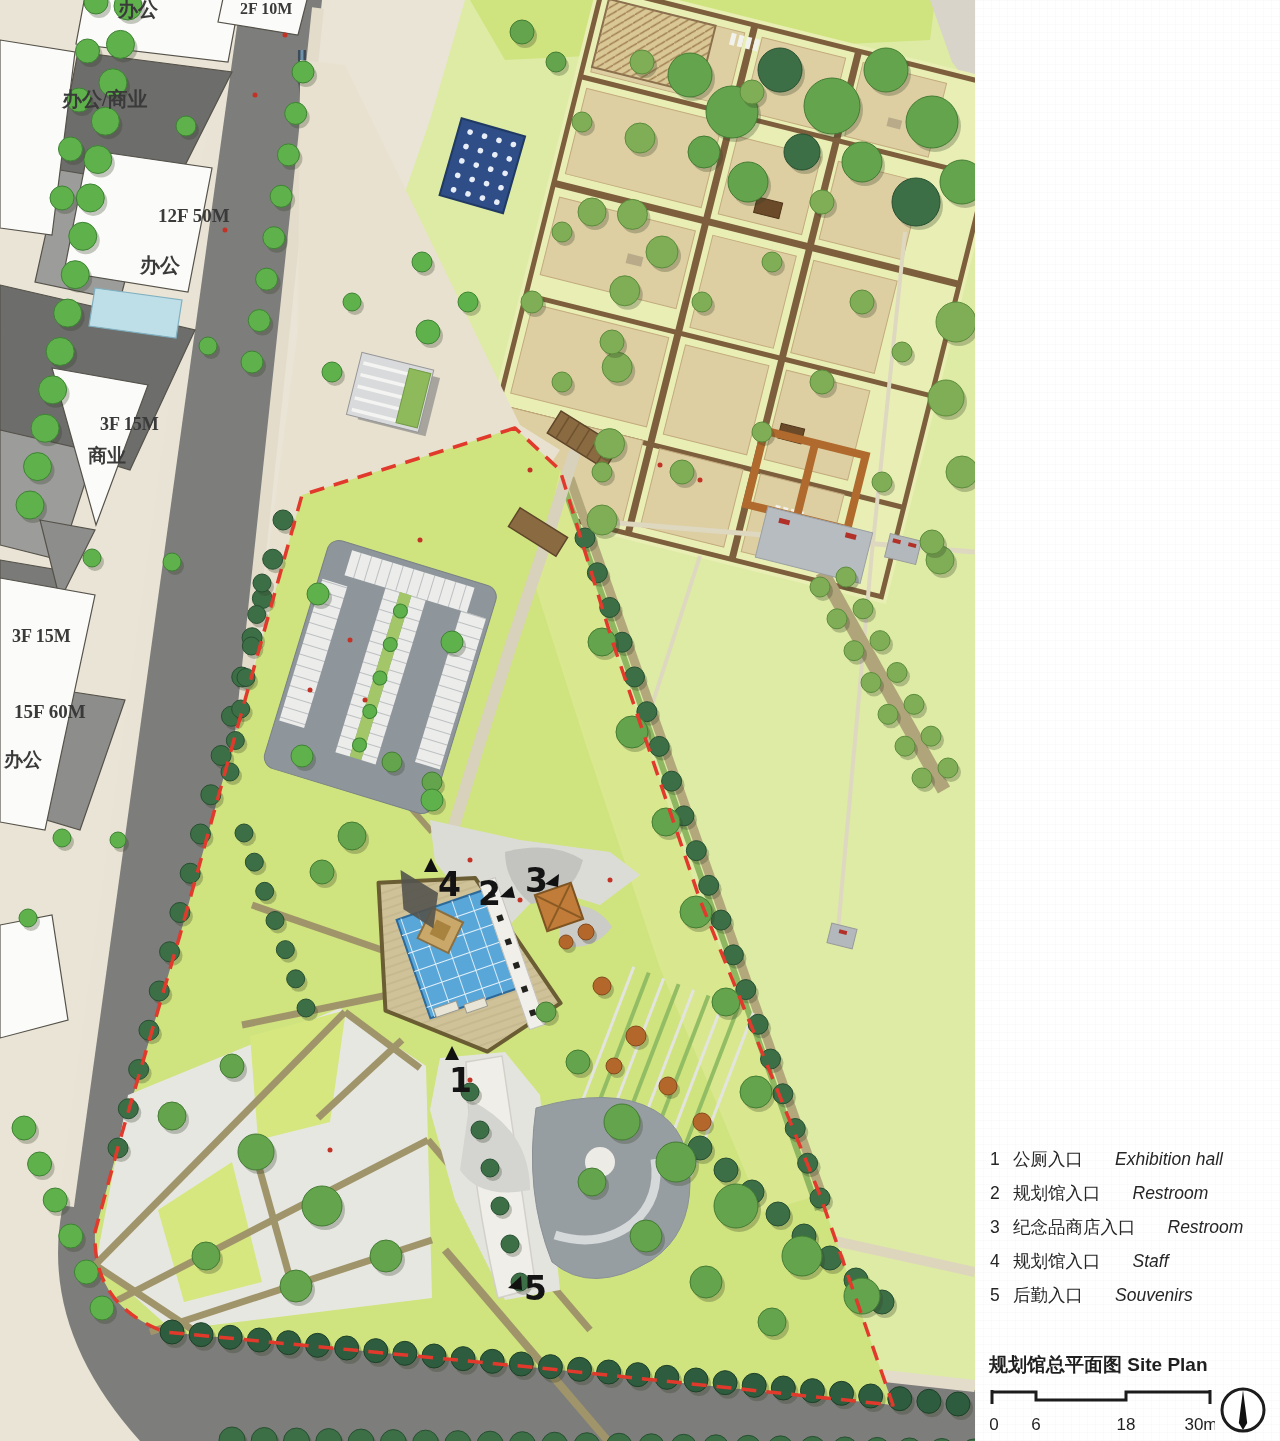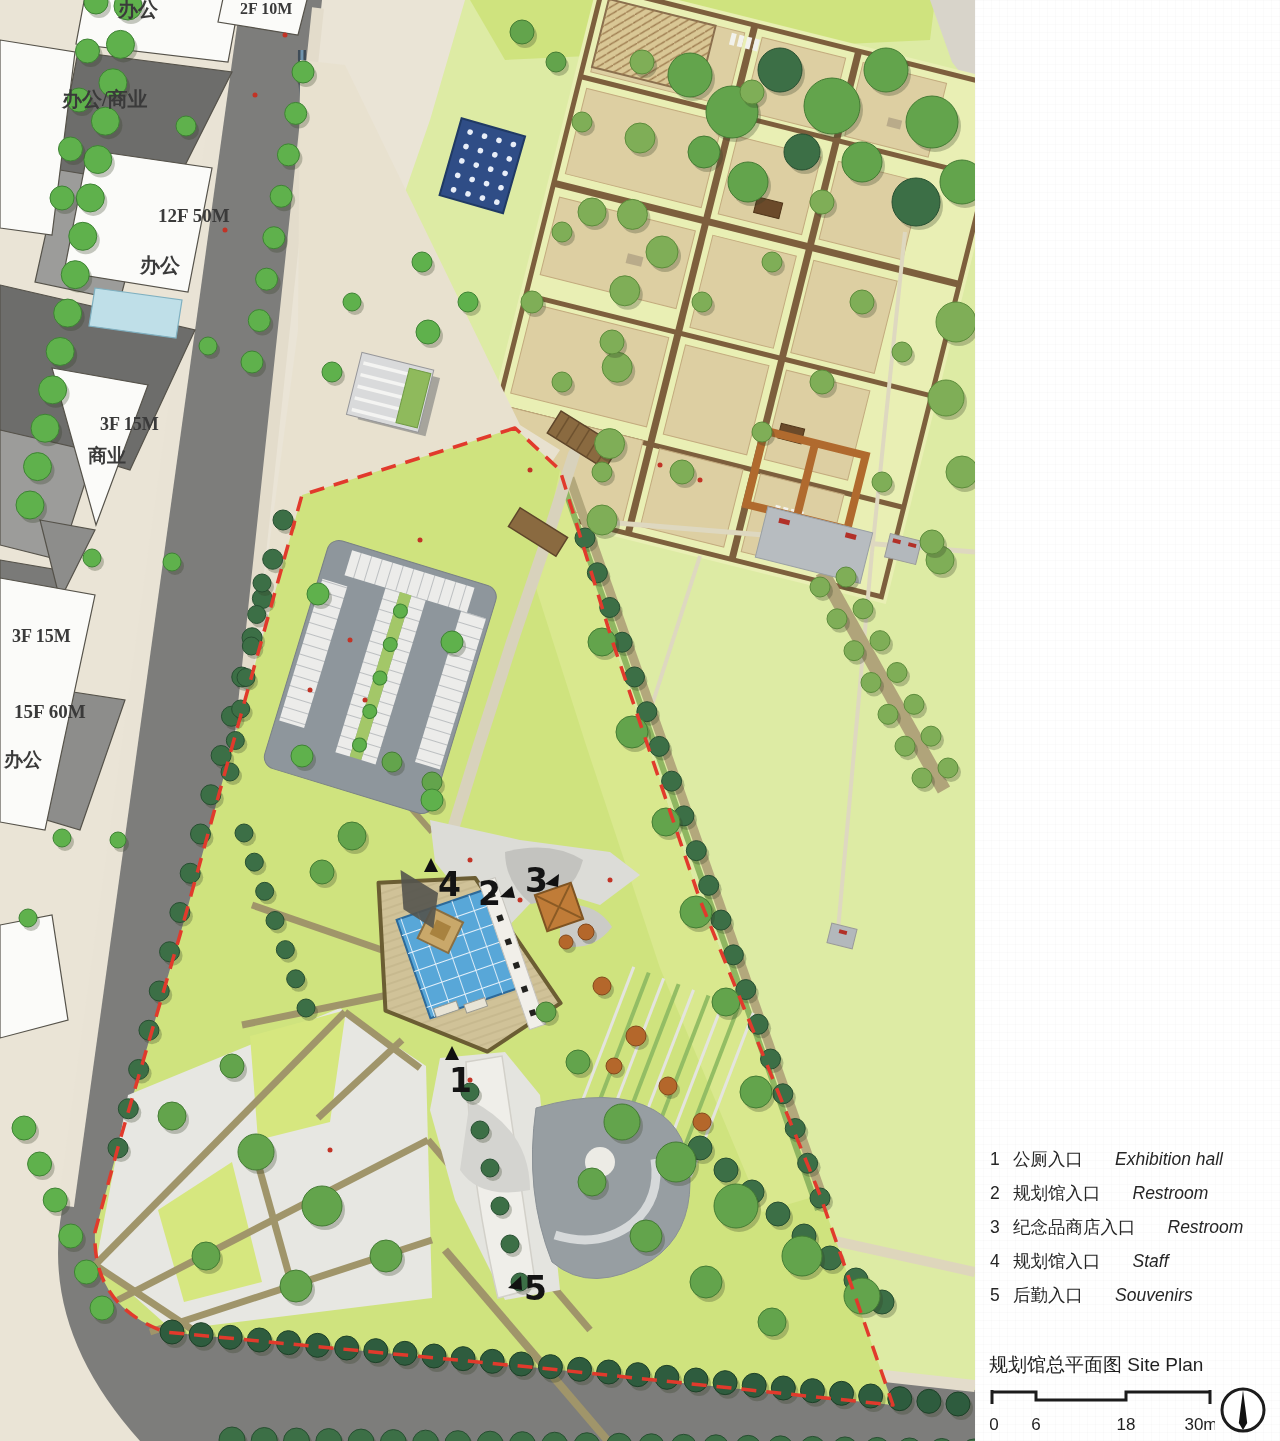--- a/index.html
+++ b/index.html
@@ -21,21 +21,21 @@
   
   .panel{position:absolute;left:975px;top:0;width:305px;height:1441px;background:#fff;
     background-image:repeating-linear-gradient(0deg,rgba(0,0,0,.015) 0 1px,transparent 1px 8px),
                      repeating-linear-gradient(90deg,rgba(0,0,0,.015) 0 1px,transparent 1px 8px);}
   .legend{position:absolute;left:15px;top:1148px;width:280px;}
   .lrow{display:flex;align-items:baseline;font-size:17.5px;color:#262626;margin-bottom:12px;
         font-weight:500;line-height:22px;white-space:nowrap;}
   .lnum{width:23px;flex:none;}
   .len{margin-left:32px;font-style:italic;}
   .footer{position:absolute;left:14px;top:1352px;width:278px;}
-  .ftitle{font-size:19px;font-weight:400;color:#1f1f1f;white-space:nowrap;}
+  .ftitle{font-size:19px;font-weight:700;color:#1f1f1f;white-space:nowrap;}
   .frow{display:flex;justify-content:space-between;align-items:flex-start;margin-top:8px;}
   .sbar text{font-size:17px;font-weight:500;fill:#1f1f1f;font-family:"Liberation Sans",sans-serif;}
 </style>
 </head>
 <body>
 
 <div class="stage">
 
 <svg class="plan-svg" width="975" height="1441" viewBox="0 0 975 1441">
   <defs>

